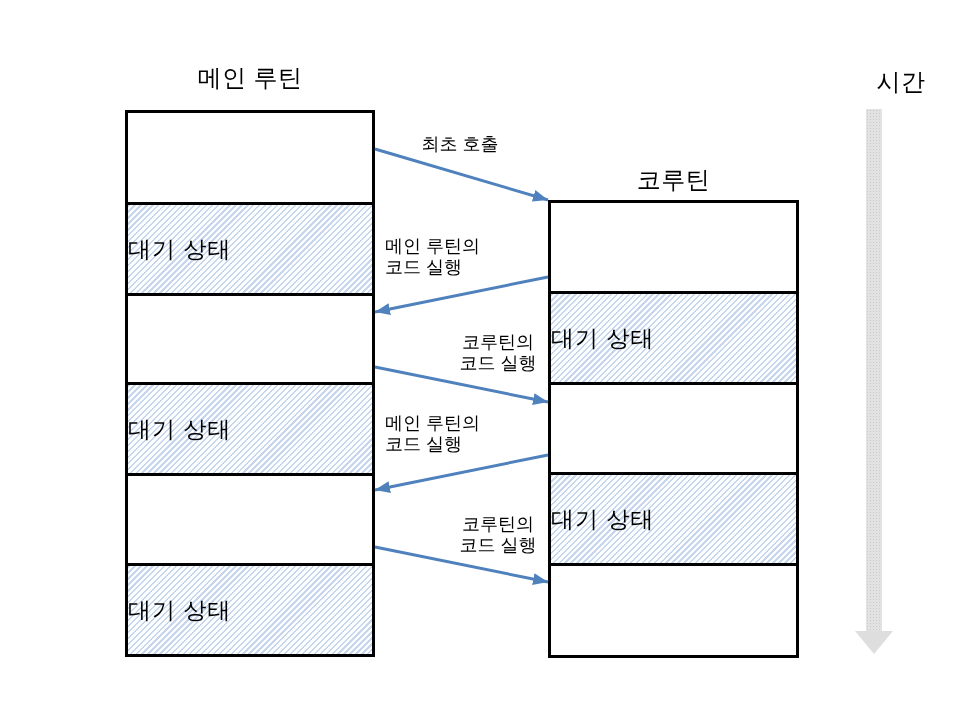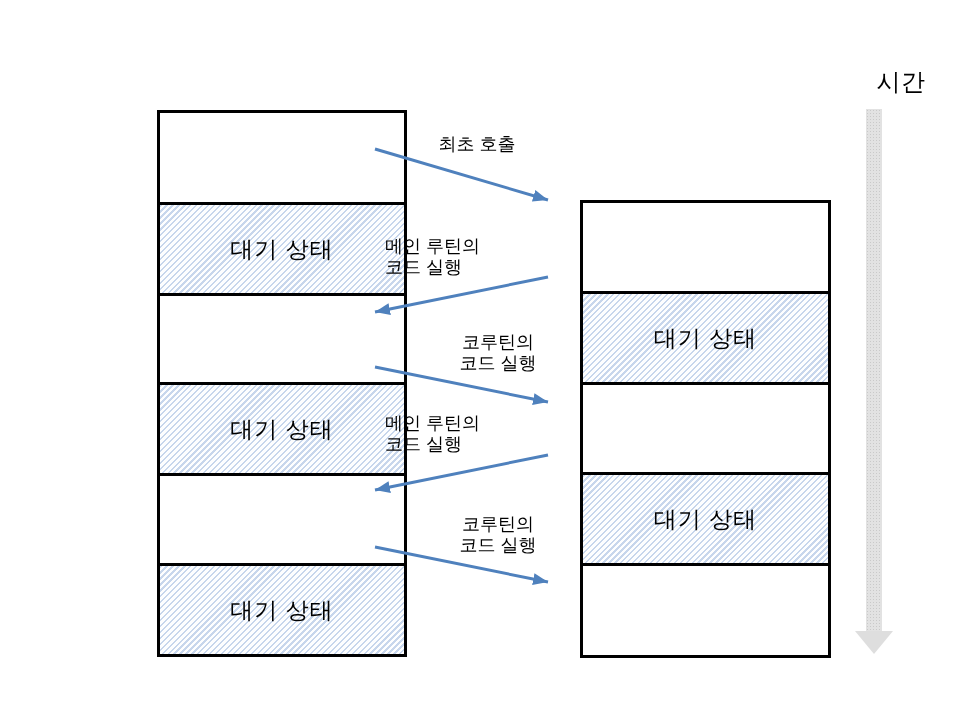--- a/index.html
+++ b/index.html
@@ -5,21 +5,21 @@
   html,body{margin:0;padding:0;background:#ffffff;}
   #canvas{
     position:relative;width:960px;height:720px;overflow:hidden;background:#ffffff;
     font-family:"Liberation Sans","DejaVu Sans",sans-serif;color:#000000;
   }
   .col-title{
     position:absolute;font-size:24px;letter-spacing:0.5px;text-align:center;color:#000;
   }
   .block{
     position:absolute;border:3px solid #000;background:#ffffff;box-sizing:border-box;
-    display:flex;align-items:center;justify-content:center;margin-left:32px;
+    display:flex;align-items:center;
   }
   .block.waiting{
     background-color:#fdfeff;
     background-image:repeating-linear-gradient(135deg,
       #c7d6ec 0px,#c7d6ec 1.6px,rgba(255,255,255,0) 1.6px,rgba(255,255,255,0) 4.2px);
   }
   .block-label{font-size:23px;letter-spacing:1px;color:#000;}
   .arrow-label{
     position:absolute;font-size:18px;line-height:21px;color:#000;white-space:nowrap;
   }
@@ -35,20 +35,22 @@
     position:absolute;left:855px;top:631px;width:0;height:0;
     border-left:19px solid transparent;border-right:19px solid transparent;
     border-top:23px solid #dedede;
   }
 </style>
 </head>
 <body>
 
 <div id="canvas">
 
+  <div class="col-title" style="left:125px;top:62px;width:250px;">메인 루틴</div>
+  <div class="col-title" style="left:548px;top:164px;width:251px;">코루틴</div>
   <div class="col-title" style="left:869px;top:66px;width:64px;">시간</div>
 
   <div class="block" style="left:125px;top:110px;width:250px;height:95px;">
     <span class="block-label"></span>
   </div>
   <div class="block waiting" style="left:125px;top:202px;width:250px;height:94px;">
     <span class="block-label">대기 상태</span>
   </div>
   <div class="block" style="left:125px;top:293px;width:250px;height:92px;">
     <span class="block-label"></span>
@@ -85,21 +87,21 @@
         <path d="M0,0 L5,2 L0,4 Z" fill="#4f81bd"></path>
       </marker>
     </defs>
     <line x1="375" y1="149" x2="548" y2="200" stroke="#4f81bd" stroke-width="3" marker-end="url(#ah)"></line>
     <line x1="548" y1="277" x2="375" y2="312" stroke="#4f81bd" stroke-width="3" marker-end="url(#ah)"></line>
     <line x1="375" y1="367" x2="548" y2="402" stroke="#4f81bd" stroke-width="3" marker-end="url(#ah)"></line>
     <line x1="548" y1="455" x2="375" y2="490" stroke="#4f81bd" stroke-width="3" marker-end="url(#ah)"></line>
     <line x1="375" y1="547" x2="548" y2="582" stroke="#4f81bd" stroke-width="3" marker-end="url(#ah)"></line>
   </svg>
 
-  <div class="arrow-label centered" style="left:422px;top:134px;width:110px;">
+  <div class="arrow-label centered" style="left:405px;top:134px;width:110px;">
     <div>최초 호출</div>
   </div>
   <div class="arrow-label" style="left:385px;top:236px;">
     <div>메인 루틴의</div>
     <div>코드 실행</div>
   </div>
   <div class="arrow-label centered" style="left:440px;top:332px;width:116px;">
     <div>코루틴의</div>
     <div>코드 실행</div>
   </div>

